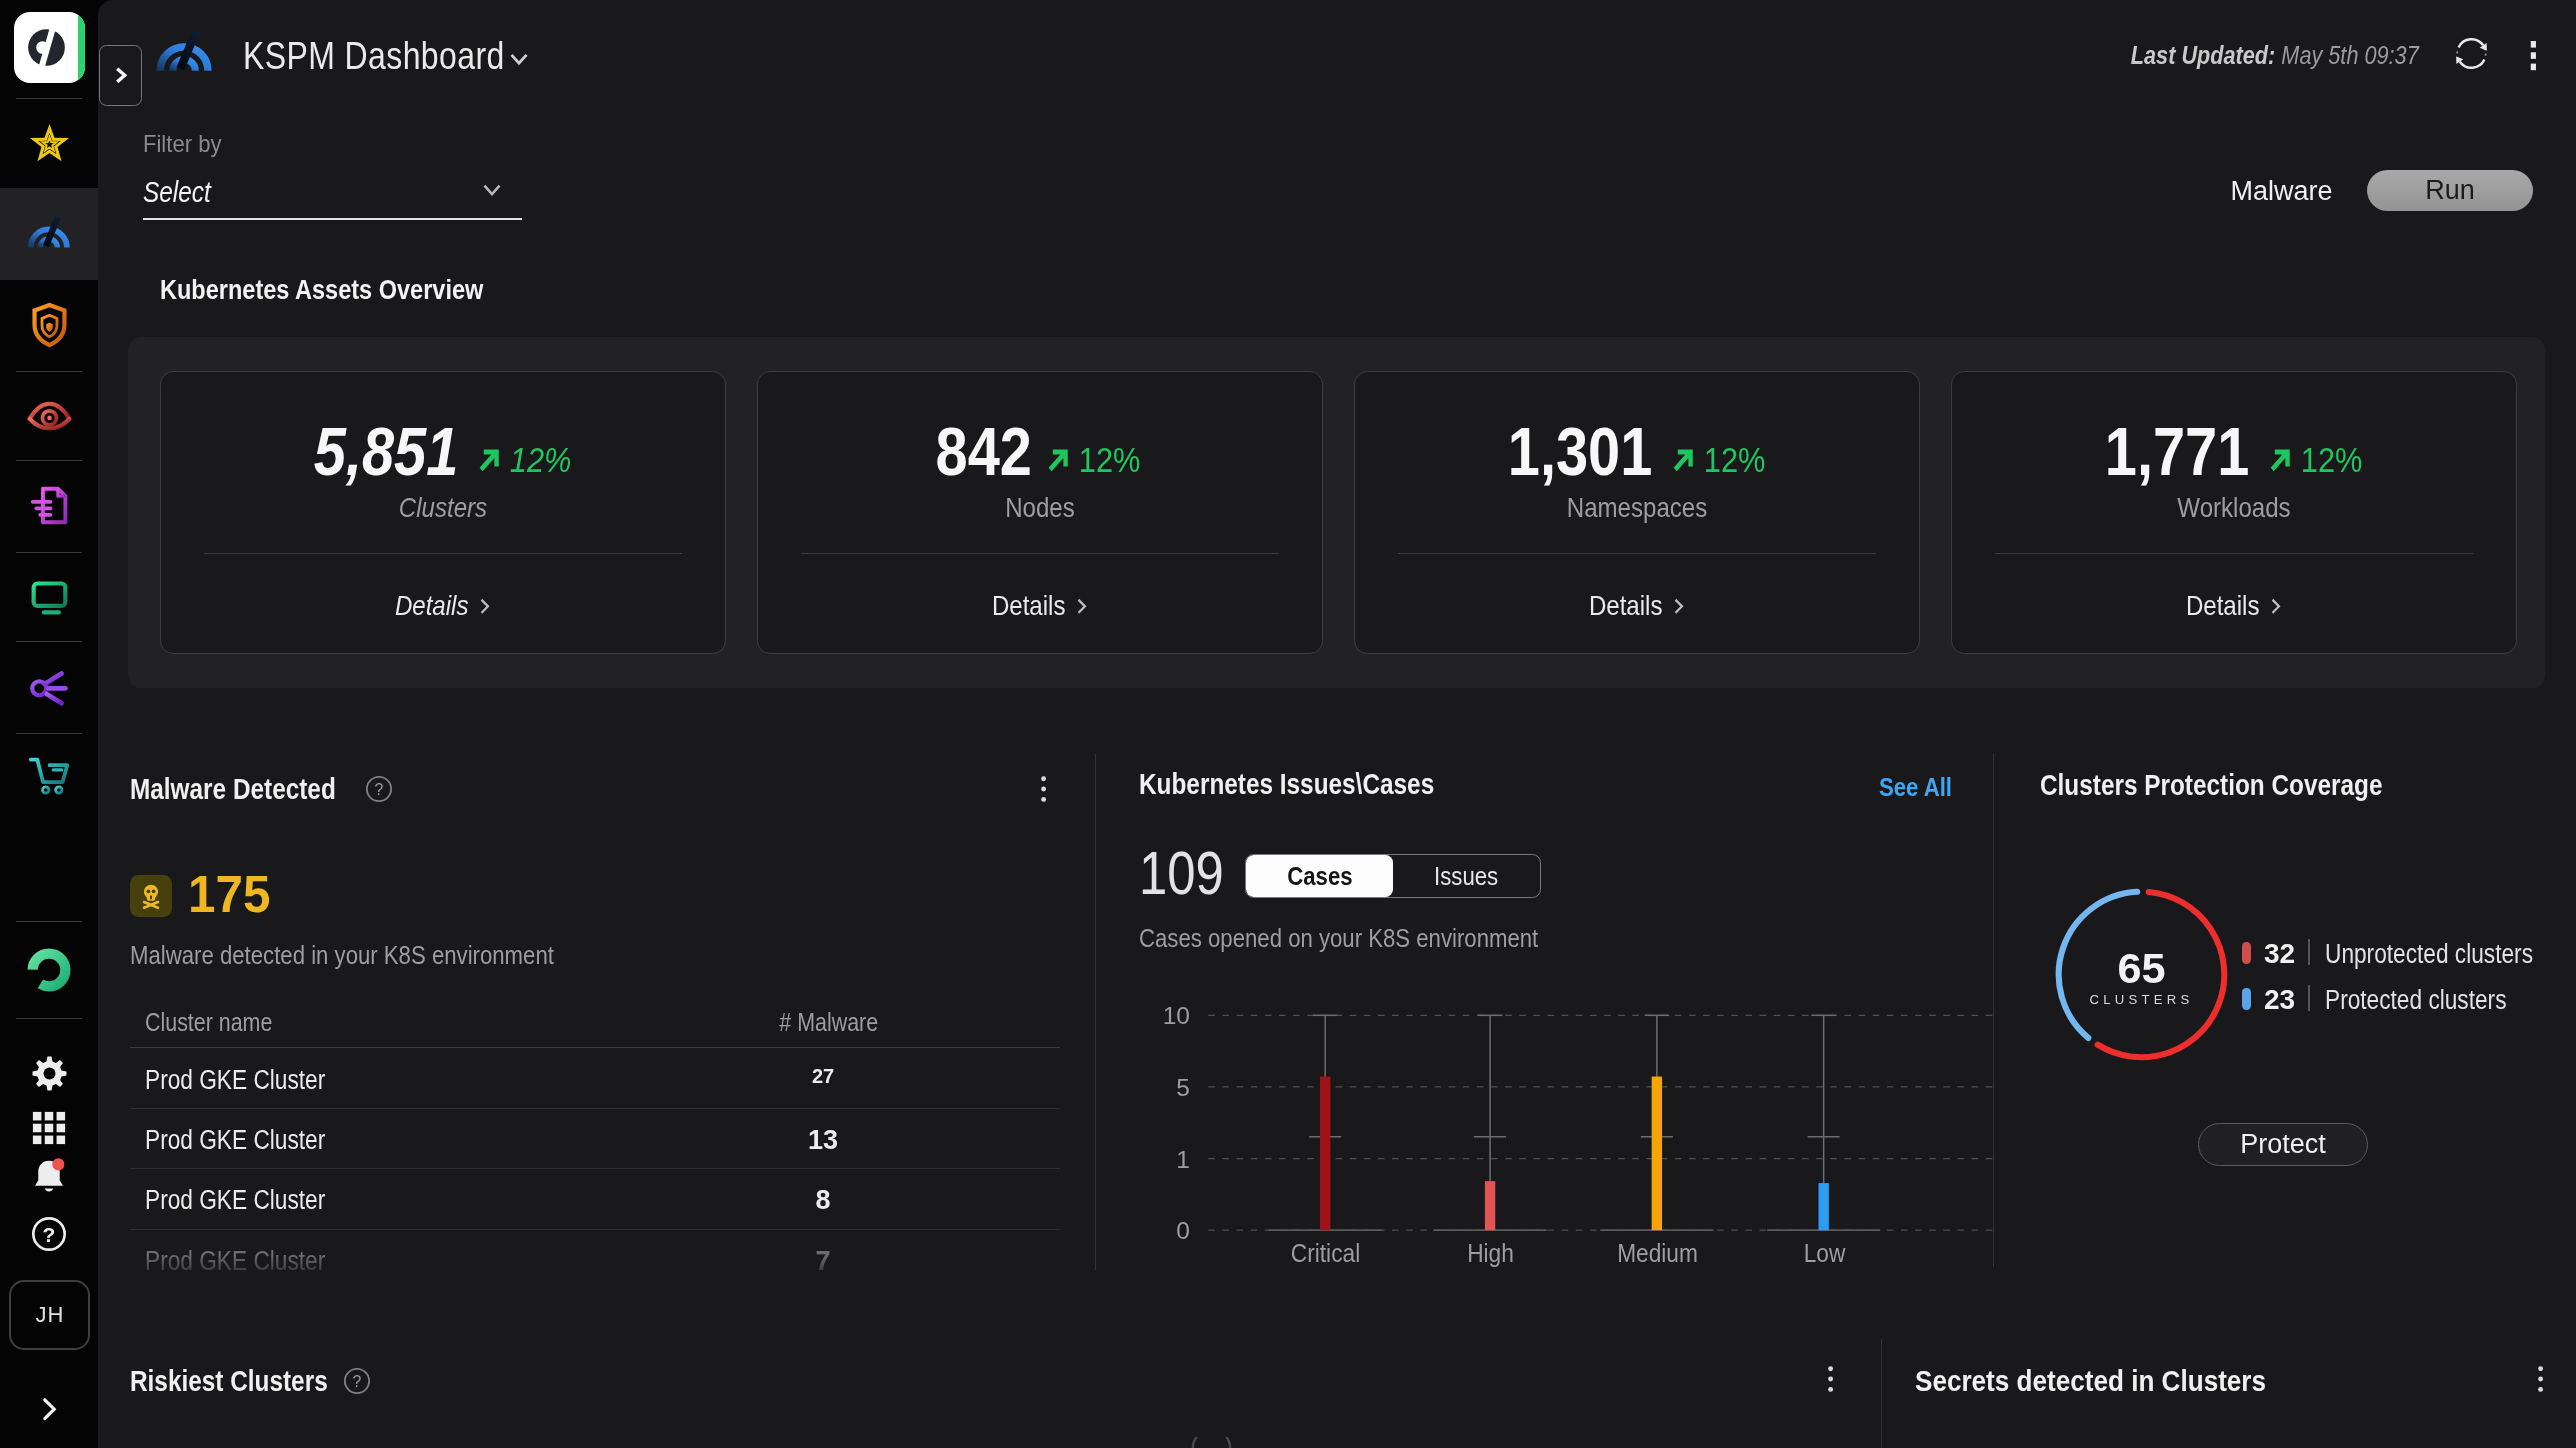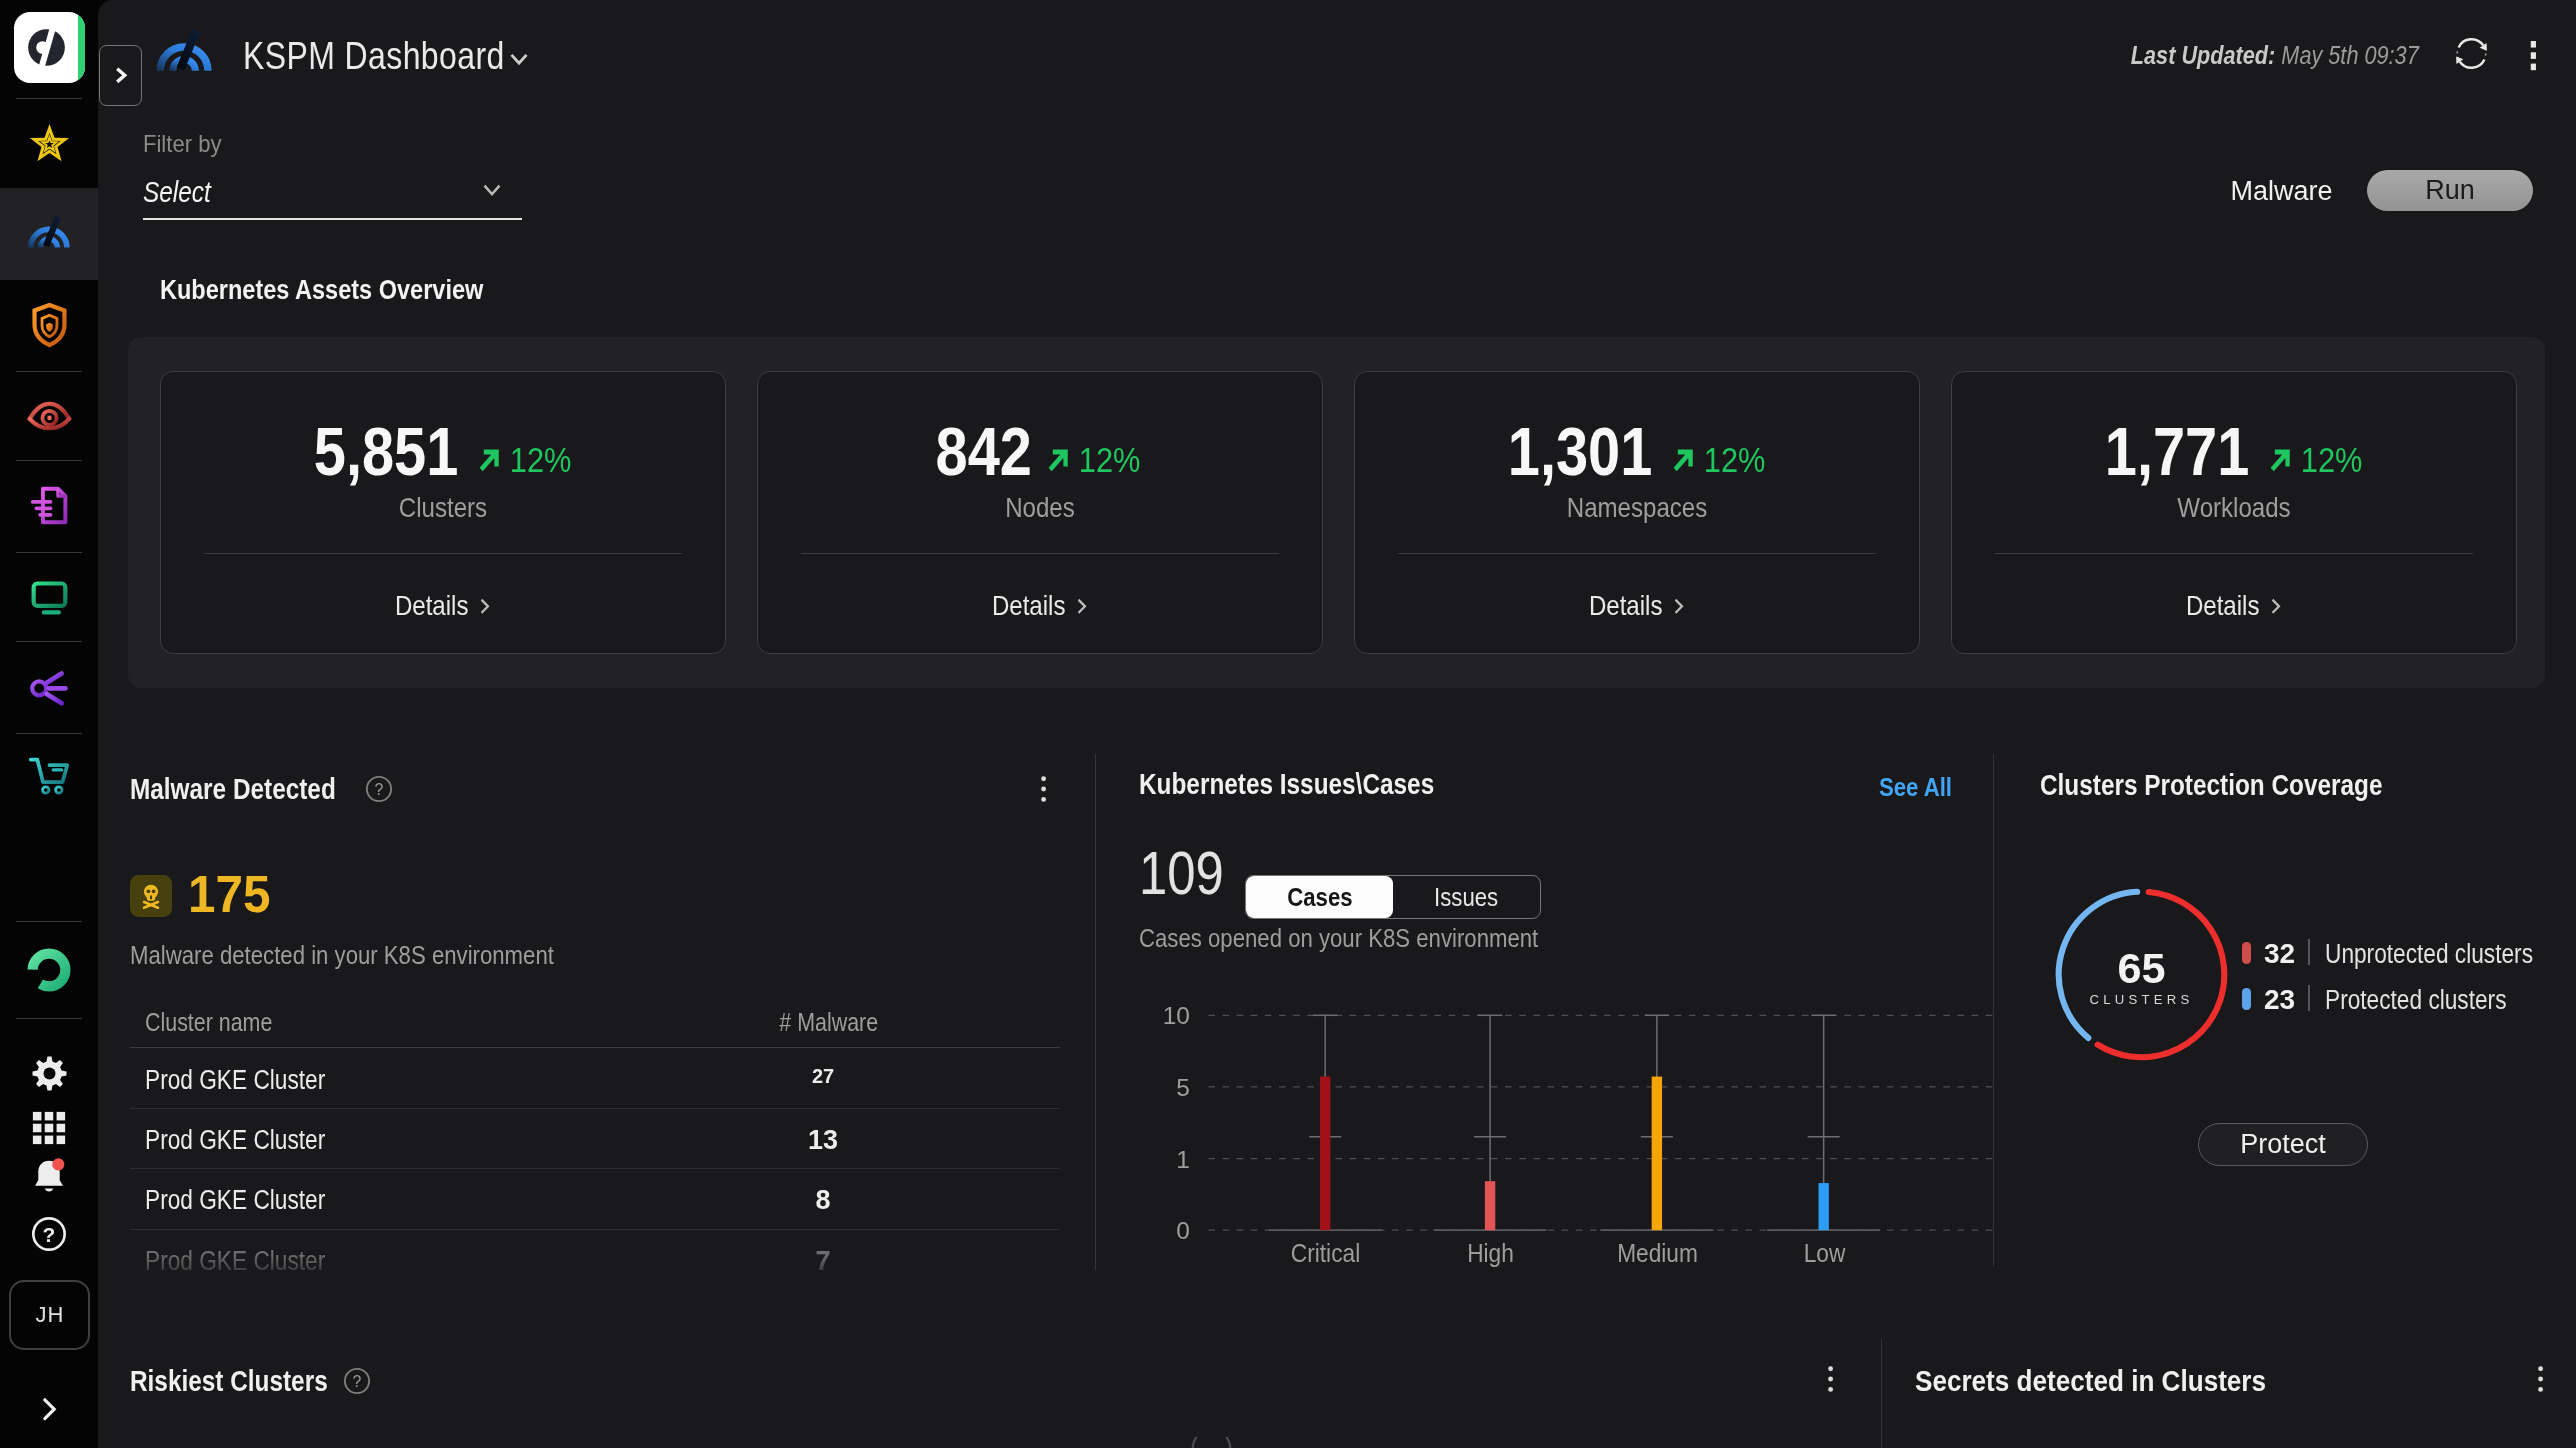--- a/index.html
+++ b/index.html
@@ -291,21 +291,21 @@
   <svg class="abs" style="left:476px;top:179px;" width="32" height="22.6" viewBox="0 0 34 24">
       <path d="M9 7 L17 16 L25 7" stroke="#b9b9b9" stroke-width="2.6" fill="none"></path>
     </svg>
   <div id="filterlab">Filter by</div>
   <div id="selecttxt">Select</div>
   <div id="selectline"></div>
   <div id="revert">Malware</div>
   <div id="runbtn">Run</div>
   <div id="asec-title">Kubernetes Assets Overview</div>
   <div id="asec"></div>
-  <div class="card" style="left:160px;">
+  <div class="card" style="left:160px;font-style:italic;">
     <div class="numrow">
         <span class="bignum">5,851</span>
         <span class="pct">
           <svg width="32" height="32" viewBox="0 0 32 32">
             <path d="M7 25 L23 9 M10 7.5 L24.5 7.5 L24.5 22" stroke="#1fc55e" stroke-width="5" fill="none"></path>
           </svg>
           <span>12%</span>
         </span>
       </div>
     <div class="statlab">Clusters</div>
@@ -400,21 +400,21 @@
   <div class="abs cx" style="left:145px;top:1185px;font-size:27px;color:#ececec;">Prod GKE Cluster</div>
   <div class="abs" style="left:771px;top:1185px;width:104px;text-align:center;font-size:27px;font-weight:bold;color:#ececec;">8</div>
   <div class="abs" style="left:130px;top:1229px;width:930px;height:0.9px;background:#2e2e30;"></div>
   <div class="abs cx" style="left:145px;top:1246px;font-size:27px;color:#ececec;opacity:0.4;-webkit-mask-image:linear-gradient(#fff 30%,rgba(255,255,255,0.2));">Prod GKE Cluster</div>
   <div class="abs" style="left:771px;top:1246px;width:104px;text-align:center;font-size:27px;font-weight:bold;color:#ececec;opacity:0.4;-webkit-mask-image:linear-gradient(#fff 30%,rgba(255,255,255,0.2));">7</div>
   <div class="vdiv" style="left:1095px;top:754px;height:516px;"></div>
 
   <div class="ptitle" style="left:1139px;top:768px;">Kubernetes Issues\Cases</div>
   <div class="abs cxr" style="left:1848px;top:772px;width:104px;text-align:right;font-size:26.4px;font-weight:bold;color:#3fa5f4;">See All</div>
   <div class="abs" style="left:1139px;top:837px;font-size:62px;font-weight:400;color:#e2e2e2;transform:scaleX(0.82);transform-origin:0 50%;">109</div>
-  <div class="abs" style="left:1245px;top:854px;width:294px;height:42px;border:1.9px solid #787878;border-radius:8.5px;overflow:hidden;display:flex;margin-top:21px;">
+  <div class="abs" style="left:1245px;top:854px;width:294px;height:42px;border:1.9px solid #787878;border-radius:8.5px;overflow:hidden;display:flex;">
     <div style="width:147px;height:42px;background:#fdfdfd;border-radius:7.5px;display:flex;align-items:center;justify-content:center;font-size:26.4px;font-weight:bold;color:#141414;">
         <span class="cxc" style="display:inline-block;">Cases</span>
       </div>
     <div style="width:147px;height:42px;display:flex;align-items:center;justify-content:center;font-size:26.4px;color:#e8e8e8;">
         <span class="cxc" style="display:inline-block;">Issues</span>
       </div>
   </div>
   <div class="abs gray cx" style="left:1139px;top:923px;font-size:26.4px;">Cases opened on your K8S environment</div>
   <div class="abs gray" style="left:1122px;top:1002px;width:68px;text-align:right;font-size:24.5px;">10</div>
   <div class="abs gray" style="left:1122px;top:1074px;width:68px;text-align:right;font-size:24.5px;">5</div>

